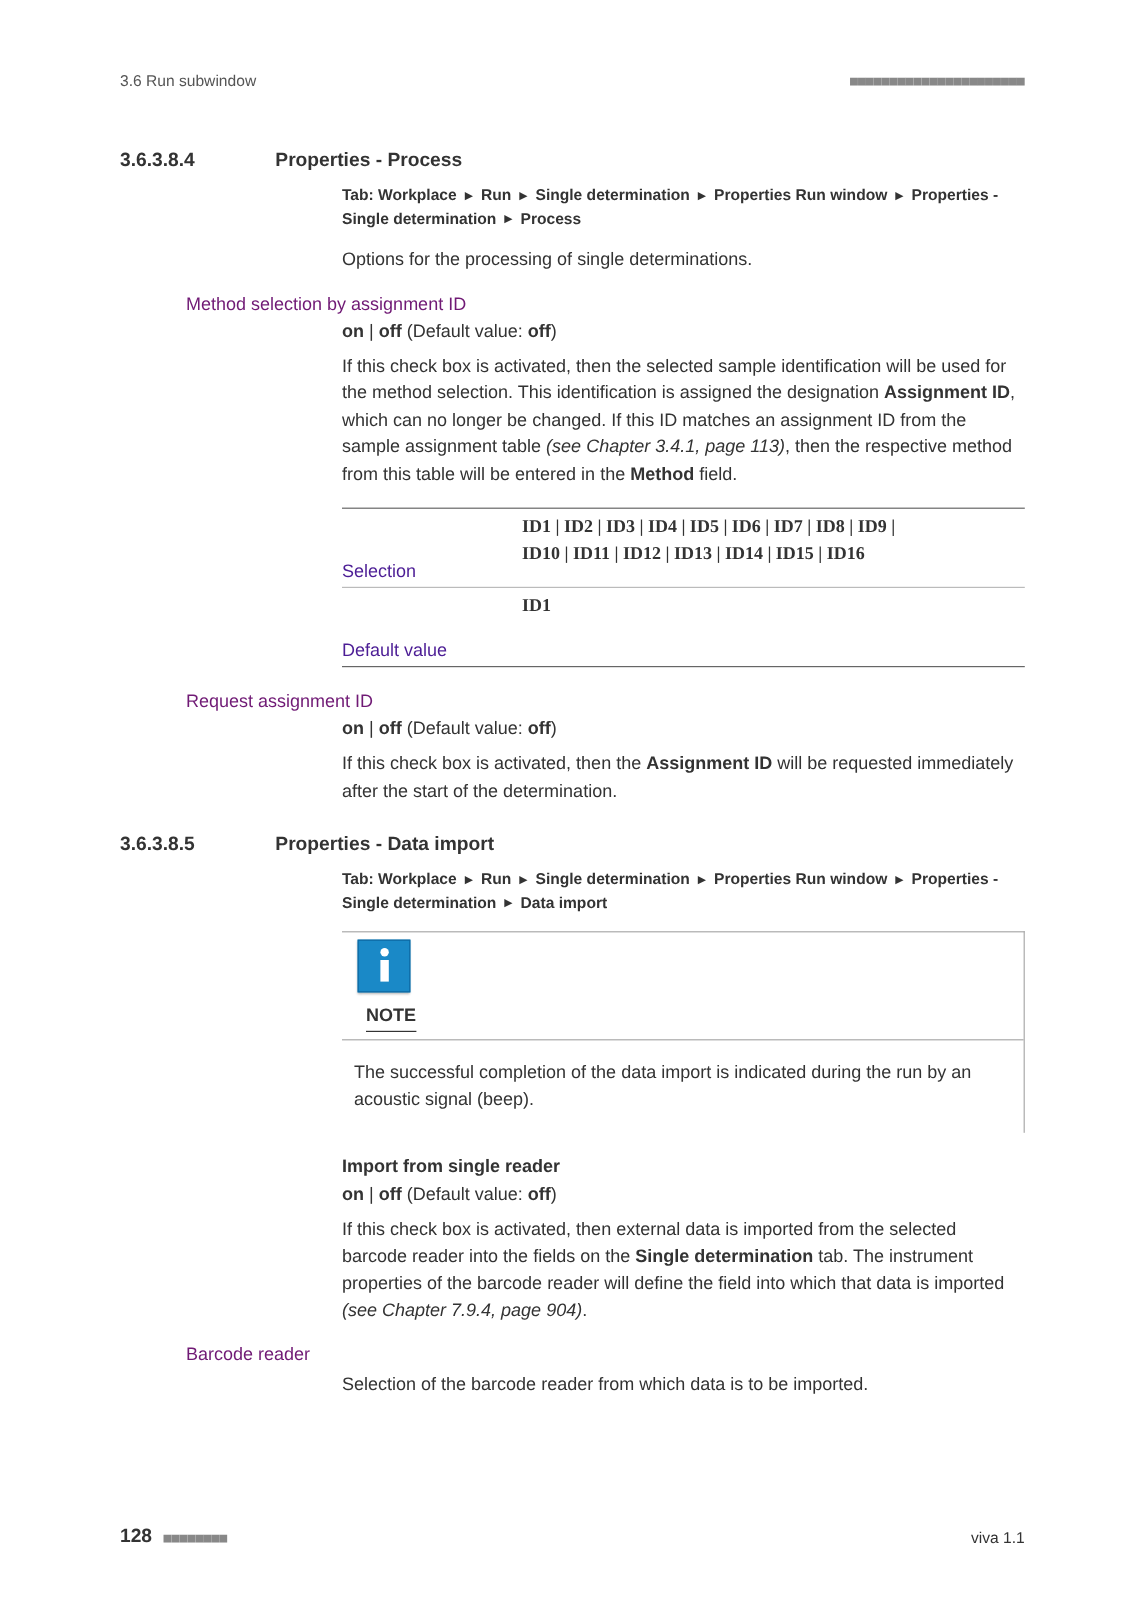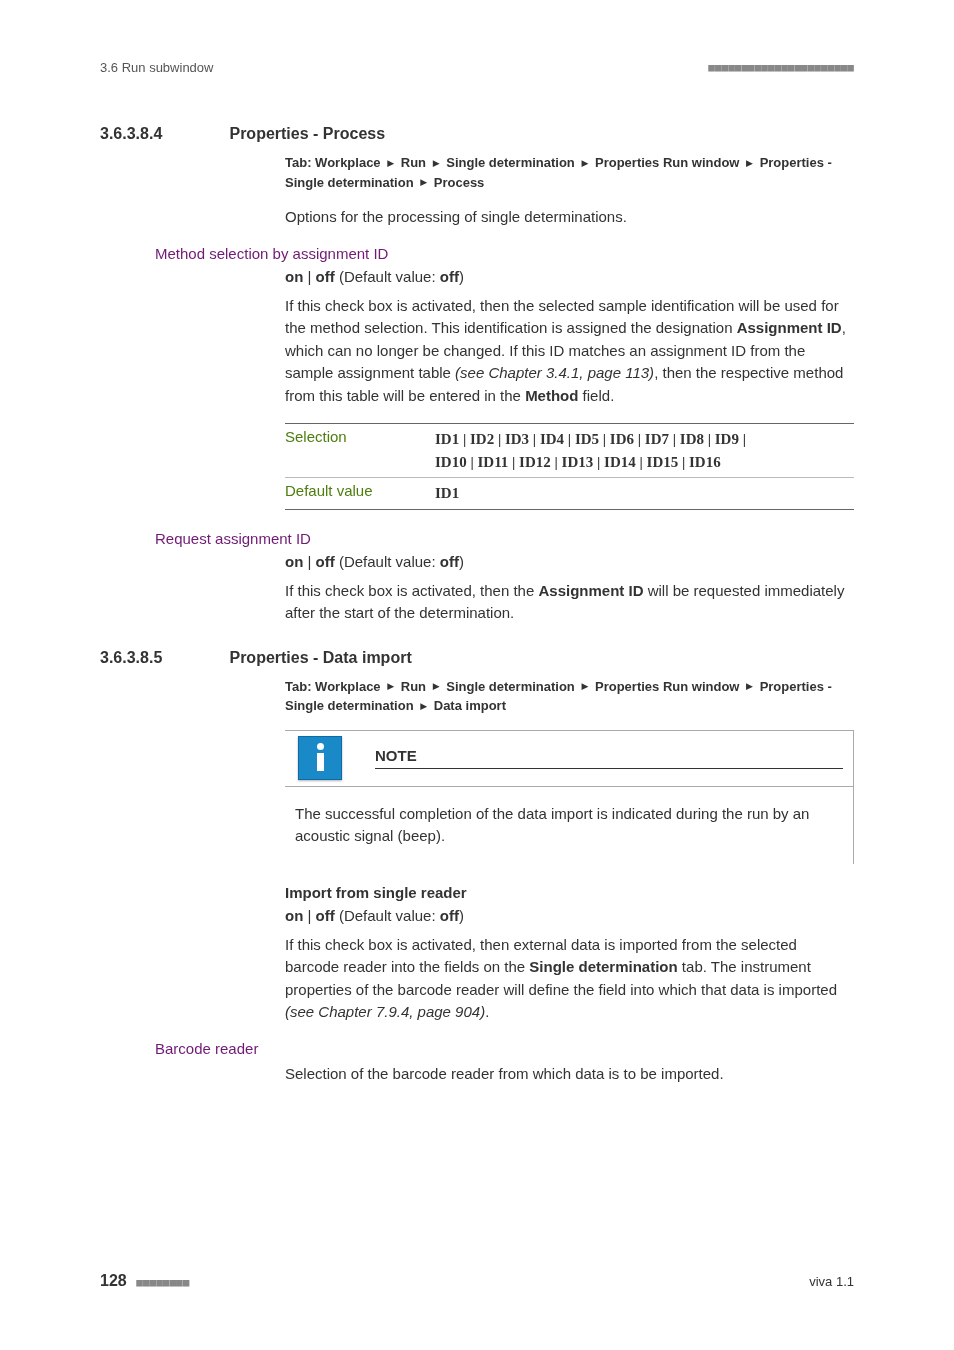--- a/index.html
+++ b/index.html
@@ -98,40 +98,42 @@
   .sel-row {
     display: flex;
     align-items: flex-start;
     padding: 4px 0;
   }
   .sel-row + .sel-row {
     border-top: 1px solid #bbb;
   }
   .sel-label {
     width: 150px;
-    color: #4d7c0f;
+    color: #4c1d95;
     flex-shrink: 0;
+    margin-top: 40px;
   }
   .sel-val {
     font-weight: bold;
     flex: 1;
     line-height: 1.5;
     font-family: Liberation Serif, serif;
   }
   .note-box {
     border: 1px solid #aaa;
     border-left: none;
     border-bottom: none;
     padding: 0;
     margin-bottom: 18px;
   }
   .note-head {
     display: flex;
-    align-items: center;
+    align-items: flex-start;
     border-bottom: 1px solid #aaa;
+    flex-direction: column;
   }
   .note-icon-wrap {
     width: 70px;
     height: 55px;
     display:flex;
     align-items:center;
     justify-content:center;
   }
   .note-icon {
     width: 42px;

